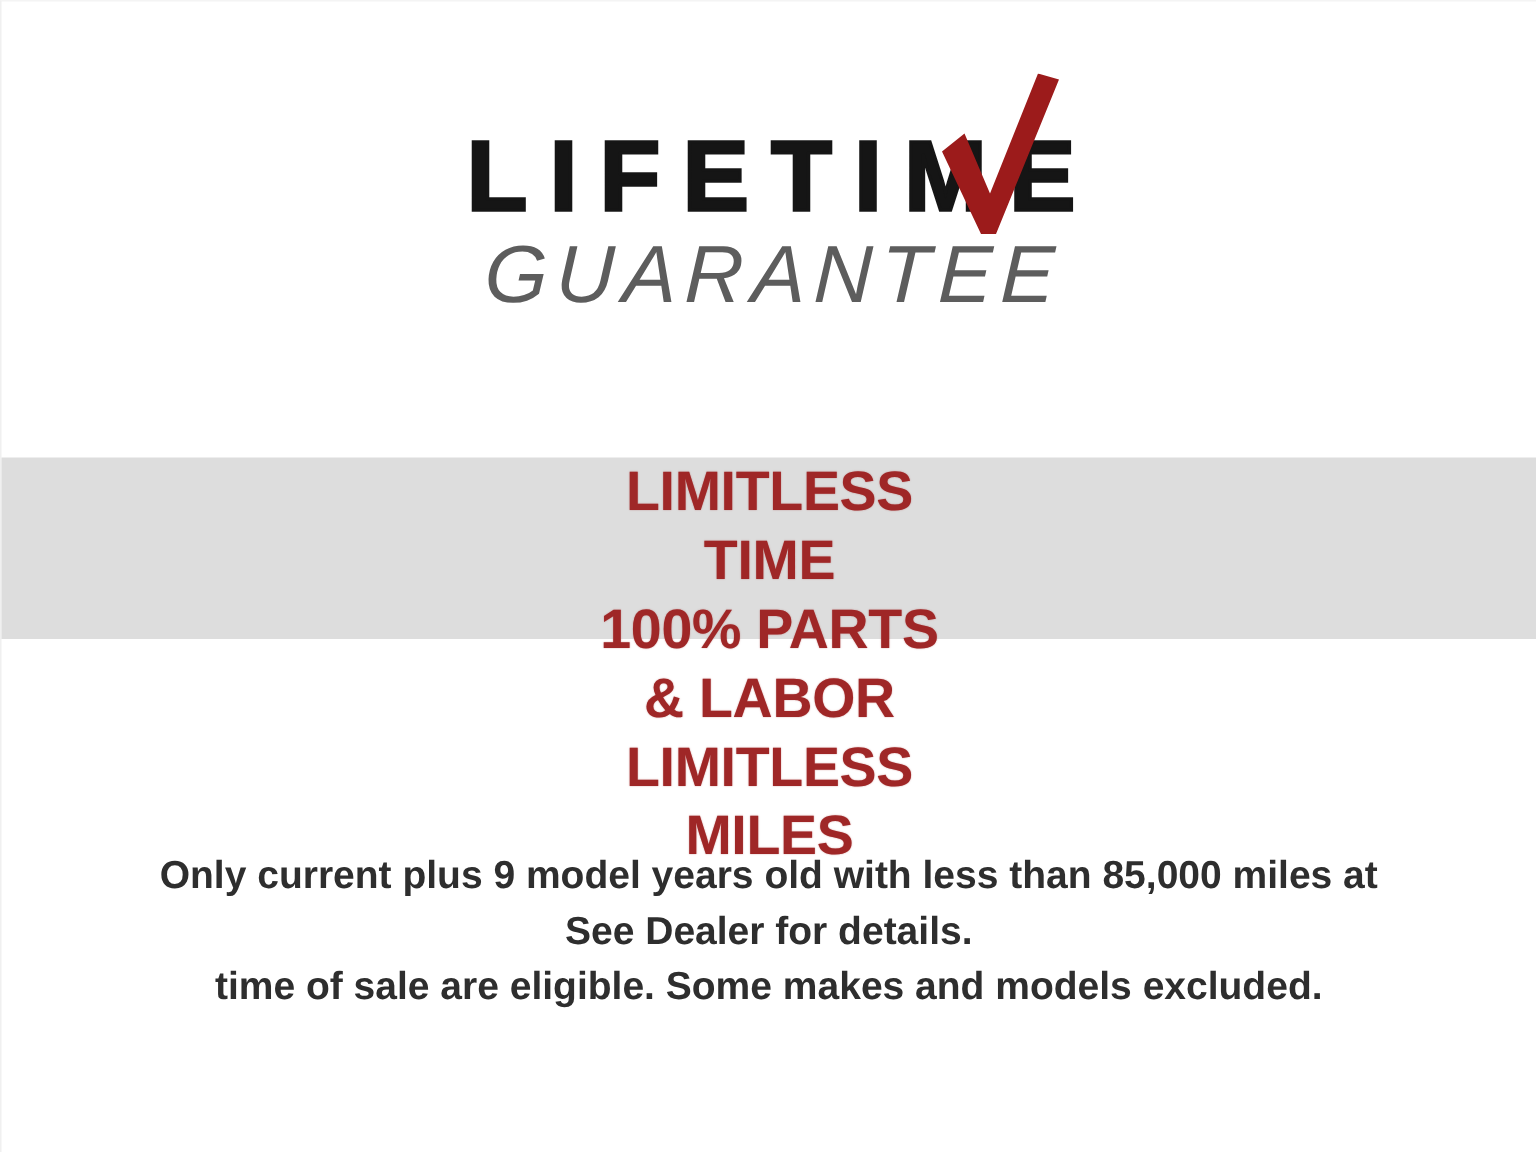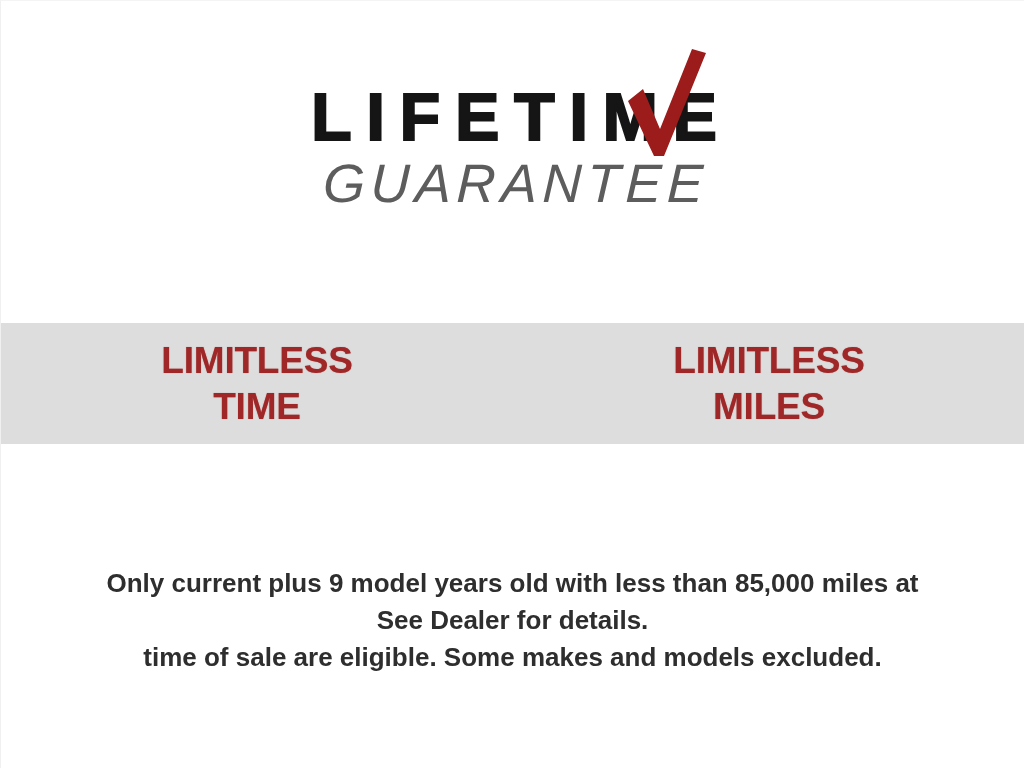--- a/index.html
+++ b/index.html
@@ -74,27 +74,28 @@
     width: 84px;
     height: 108px;
     pointer-events: none;
   }
   .logo-check svg { display: block; width: 100%; height: 100%; }
 
   
   .benefits-banner {
     position: absolute;
     left: 0;
-    top: 322px;
+    top: 304px;
     width: 1024px;
     height: 121px;
     background: #dddddd;
     display: flex;
     align-items: center;
     justify-content: space-around;
+    flex-direction: column;
   }
 
   .benefit-col {
     flex: 1 1 0;
     text-align: center;
     color: #9f2727;
     font-family: "Liberation Sans", sans-serif;
     font-weight: 700;
     font-size: 37px;
     line-height: 1.24;
@@ -168,20 +169,24 @@
     </div>
   </div>
 
   <div class="benefits-banner">
 
     <div class="benefit-col">
       <span class="benefit-line">LIMITLESS</span>
       <span class="benefit-line">TIME</span>
     </div>
 
+    <div class="benefit-col">
+      <span class="benefit-line">100% PARTS</span>
+      <span class="benefit-line">&amp; LABOR</span>
+    </div>
 
     <div class="benefit-col">
       <span class="benefit-line">LIMITLESS</span>
       <span class="benefit-line">MILES</span>
     </div>
 
   </div>
 
 
   <div class="fine-print">

